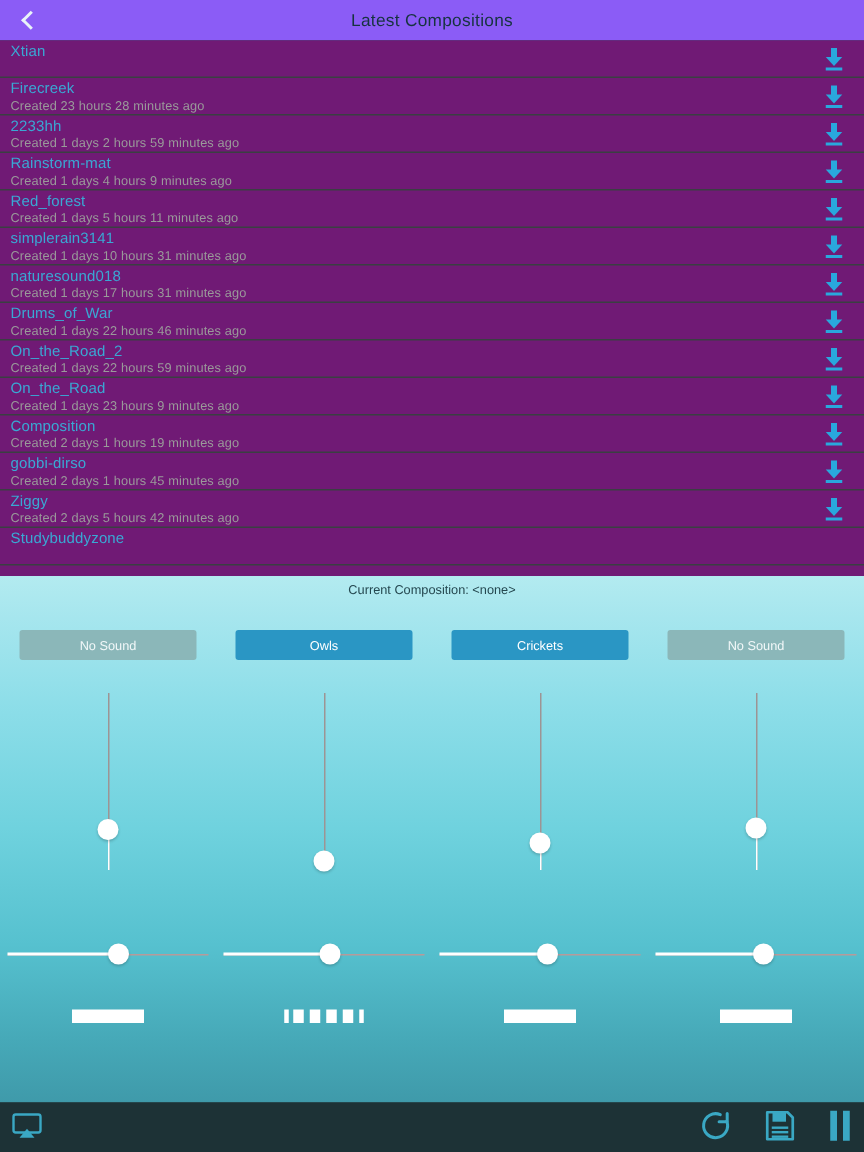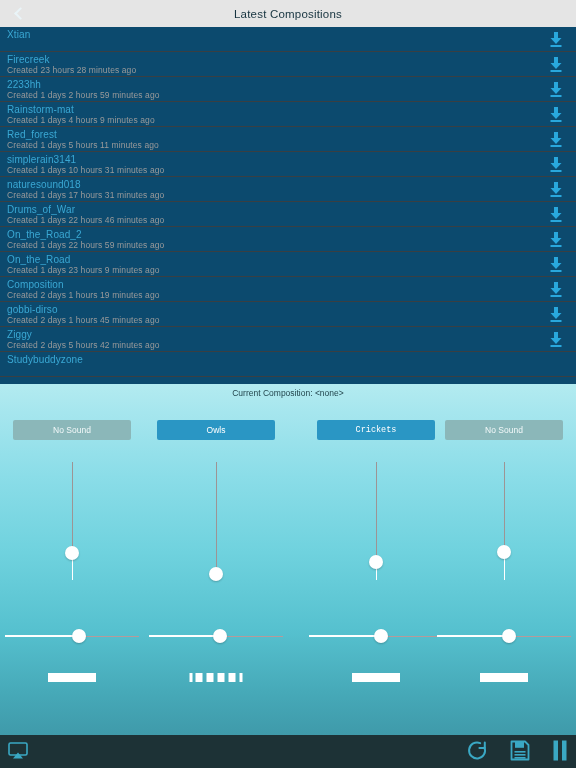--- a/index.html
+++ b/index.html
@@ -6,41 +6,41 @@
   html, body {
     width: 576px; height: 768px;
     font-family: "Liberation Sans", sans-serif;
     background: #1c1c1c; overflow: hidden;
   }
   #app { position: relative; width: 576px; height: 768px; overflow: hidden; }
 
   
   .navbar {
     position: absolute; top: 0; left: 0; width: 576px; height: 27px;
-    background: #e5e5e5;
+    background: #8b5cf6;
     display: flex; align-items: center; justify-content: center;
   }
   .navbar-title {
     font-size: 11.5px; color: #16333f; letter-spacing: .2px;
   }
   .back-btn {
     position: absolute; left: 0; top: 0; width: 36px; height: 27px;
     display: flex; align-items: center; justify-content: center;
     cursor: pointer;
   }
   .back-chev {
     width: 9px; height: 9px;
     border-left: 2px solid #e9f4f8; border-bottom: 2px solid #e9f4f8;
     transform: rotate(45deg); margin-left: 4px;
   }
 
   
   .list-pane {
     position: absolute; top: 27px; left: 0; width: 576px; height: 357px;
-    background: #0c4a6e; overflow: hidden;
+    background: #701a75; overflow: hidden;
   }
   .list-row {
     position: relative; height: 25px; width: 576px;
     border-bottom: 1px solid #3a3f42;
     padding: 2px 0 0 7px;
     cursor: pointer;
   }
   .row-title {
     font-size: 10px; color: #3aa8d4; line-height: 11px;
     display: block; letter-spacing: .1px;
@@ -66,21 +66,21 @@
     font-size: 8.5px; color: #24474f;
   }
 
   .channels {
     position: absolute; top: 36px; left: 0; width: 576px; height: 315px; border-radius: 23px;
   }
   .channel {
     position: absolute; top: 0; width: 144px; height: 315px;
   }
   .ch0 { left: 0; }  .ch1 { left: 144px; }
-  .ch2 { left: 304px; font-family: Liberation Mono, monospace; } .ch3 { left: 432px; }
+  .ch2 { left: 288px; } .ch3 { left: 432px; }
 
   .sound-btn {
     position: absolute; top: 0; left: 13px; width: 118px; height: 20px;
     border-radius: 2px;
     display: flex; align-items: center; justify-content: center;
     font-size: 8.5px; color: #ffffff;
     cursor: pointer;
   }
   .sound-btn.active { background: #2a96c4; }
   .sound-btn.idle   { background: #8bb7b9; color: #f2f8f9; }

